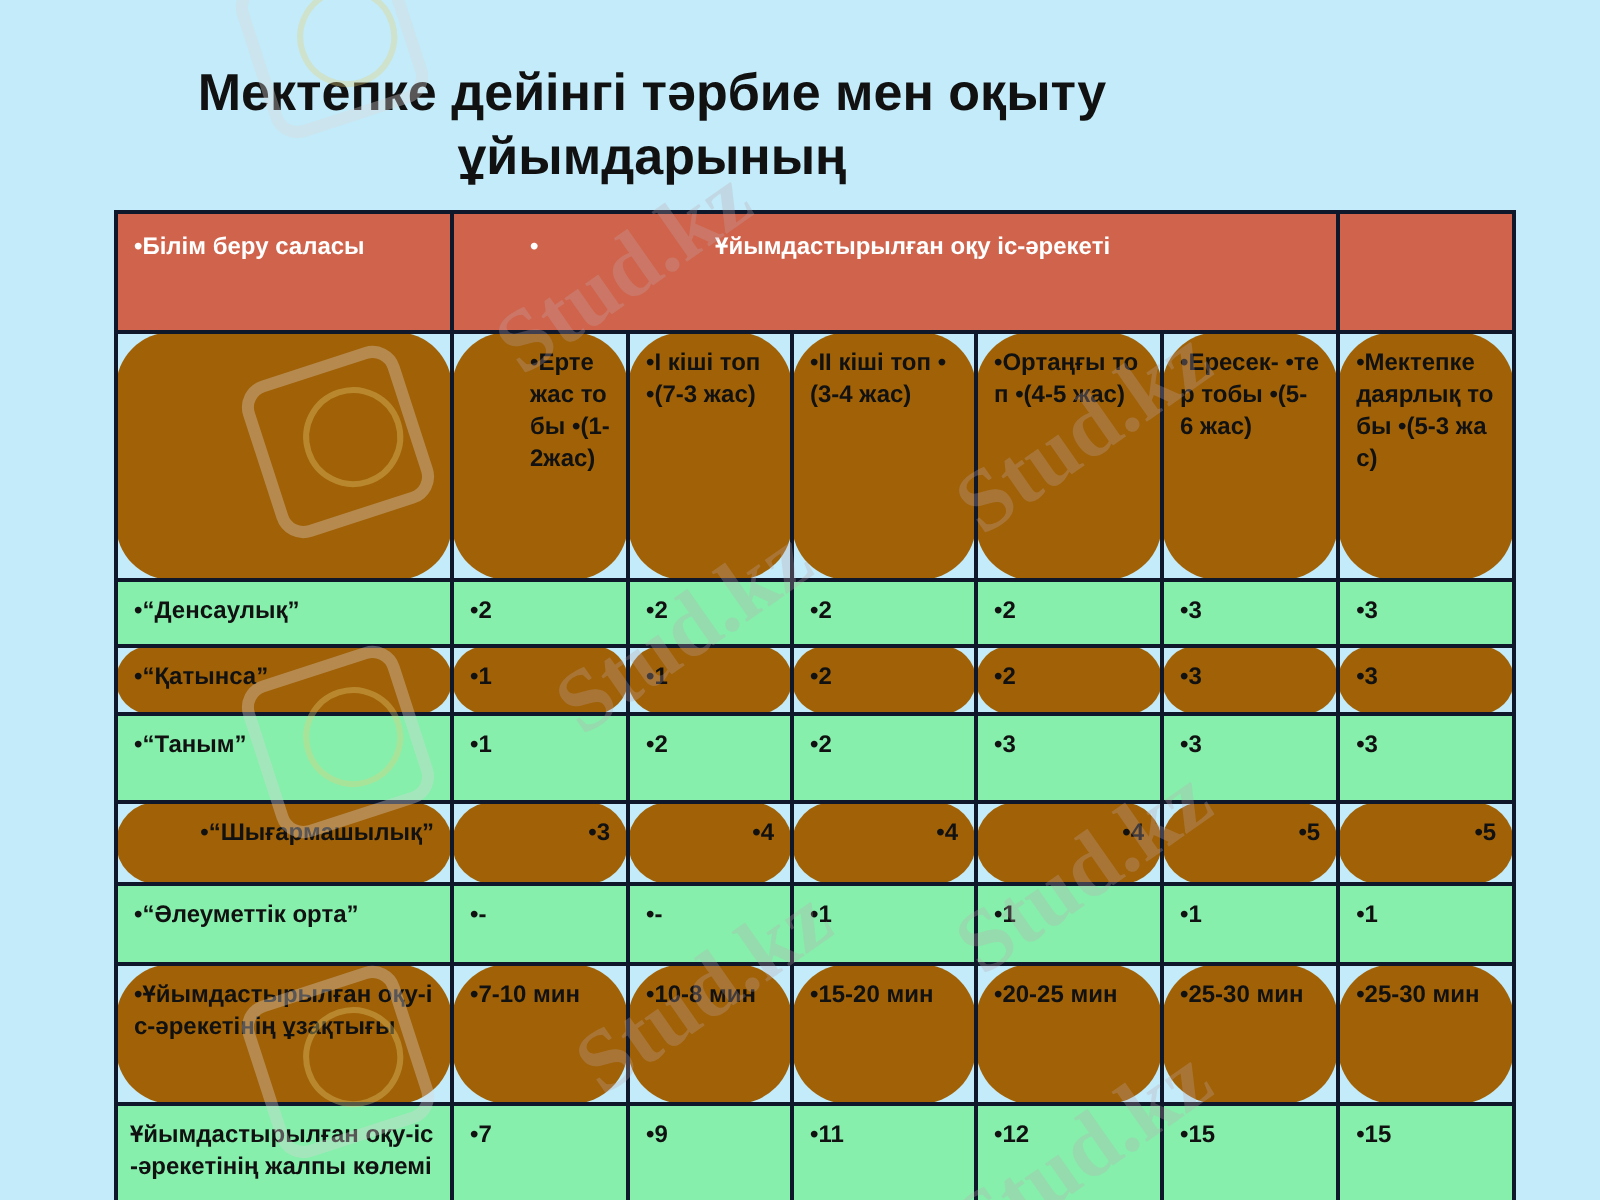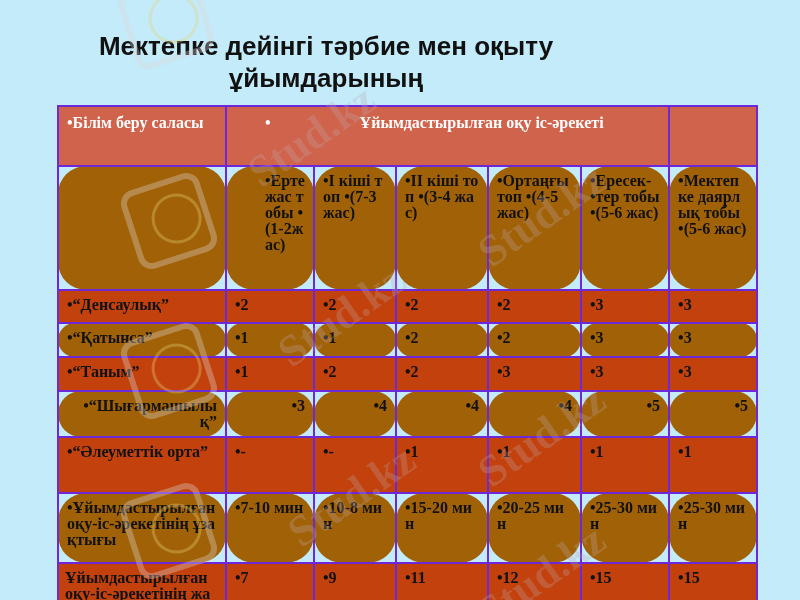--- a/index.html
+++ b/index.html
@@ -24,28 +24,27 @@
   }
   .logo::after {
     content:""; position:absolute; left:18px; top:10px; width:44px; height:44px;
     border-radius:50%; border:3px solid rgba(230,210,120,0.35);
   }
   table.plan {
     position:absolute; left:57px; top:105px; border-collapse:collapse;
     table-layout:fixed; width:699px;
   }
   table.plan td {
-    border:2px solid #6d28d9; vertical-align:top; font-weight:bold;
-    font-size:16px; line-height:16px; color:#111; padding:6px 8px;
+    border:2px solid #0f172a; vertical-align:top; font-weight:bold;
+    font-size:12px; line-height:16px; color:#111; padding:6px 8px;
     word-break:break-all;
-    font-family:Liberation Serif, serif;
   }
   tr.hdr td { background:#d0634b; color:#fff; height:44px; padding-top:8px; }
   tr.odd td { background:#a16207;border-radius:28px; }
-  tr.even td { background:#c2410c; }
+  tr.even td { background:#86efac; }
   td.lab { padding-left:32px; }
   td.num { padding-left:38px; }
   td.sub { padding-left:38px; }
 </style>
 </head>
 <body>
 
 <div class="title">
   <div>Мектепке дейінгі тәрбие мен оқыту ұйымдарының</div>
 </div>
@@ -69,59 +68,59 @@
     </td>
     <td></td>
   </tr>
   <tr class="odd" style="height:124px;">
     <td></td>
     <td class="sub" style="padding-left:38px;">•Ерте жас тобы •(1-2жас)</td>
     <td class="sub">•І кіші топ •(7-3 жас)</td>
     <td class="sub">•ІІ кіші топ •(3-4 жас)</td>
     <td class="sub">•Ортаңғы топ •(4-5 жас)</td>
     <td class="sub">•Ересек- •тер тобы •(5-6 жас)</td>
-    <td class="sub">•Мектепке даярлық тобы •(5-6 жас)</td>
+    <td class="sub">•Мектепке даярлық тобы •(5-3 жас)</td>
   </tr>
   <tr class="even" style="height:33px;">
     <td class="lab">•“Денсаулық”</td>
     <td class="num">•2</td>
     <td class="num">•2</td>
     <td class="num">•2</td>
     <td class="num">•2</td>
     <td class="num">•3</td>
     <td class="num">•3</td>
   </tr>
   <tr class="odd" style="height:34px;">
     <td class="lab">•“Қатынса”</td>
     <td class="num">•1</td>
     <td class="num">•1</td>
     <td class="num">•2</td>
     <td class="num">•2</td>
     <td class="num">•3</td>
     <td class="num">•3</td>
   </tr>
-  <tr class="even" style="height:34px;">
+  <tr class="even" style="height:44px;">
     <td class="lab">•“Таным”</td>
     <td class="num">•1</td>
     <td class="num">•2</td>
     <td class="num">•2</td>
     <td class="num">•3</td>
     <td class="num">•3</td>
     <td class="num">•3</td>
   </tr>
   <tr class="odd" style="height:41px;text-align:right;">
     <td class="lab">•“Шығармашылық”</td>
     <td class="num">•3</td>
     <td class="num">•4</td>
     <td class="num">•4</td>
     <td class="num">•4</td>
     <td class="num">•5</td>
     <td class="num">•5</td>
   </tr>
-  <tr class="even" style="height:56px;">
+  <tr class="even" style="height:40px;">
     <td class="lab">•“Әлеуметтік орта”</td>
     <td class="num">•-</td>
     <td class="num">•-</td>
     <td class="num">•1</td>
     <td class="num">•1</td>
     <td class="num">•1</td>
     <td class="num">•1</td>
   </tr>
   <tr class="odd" style="height:70px;">
     <td class="lab">•Ұйымдастырылған оқу-іс-әрекетінің ұзақтығы</td>

